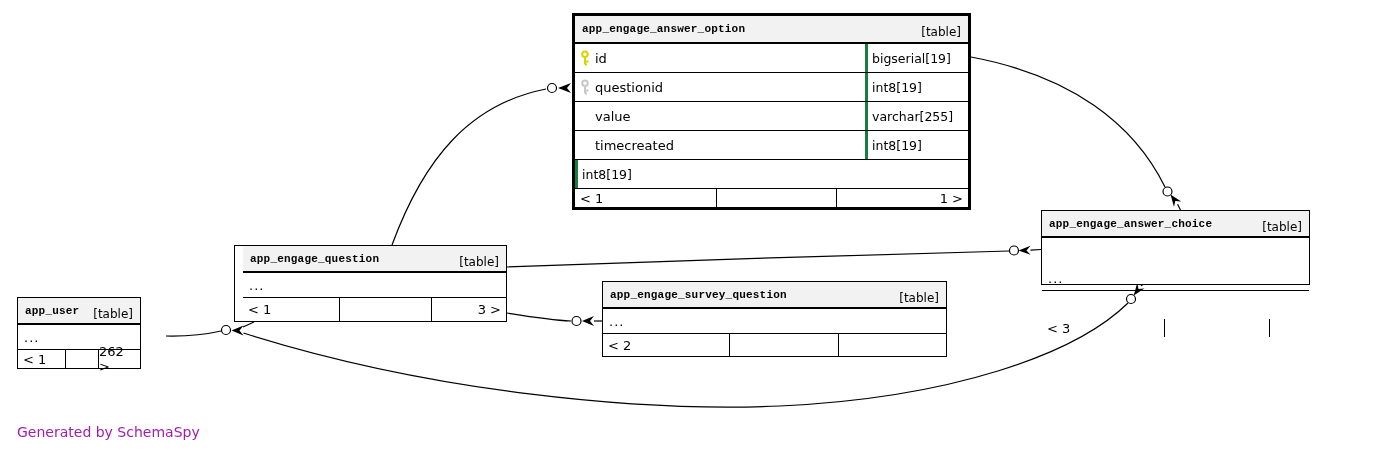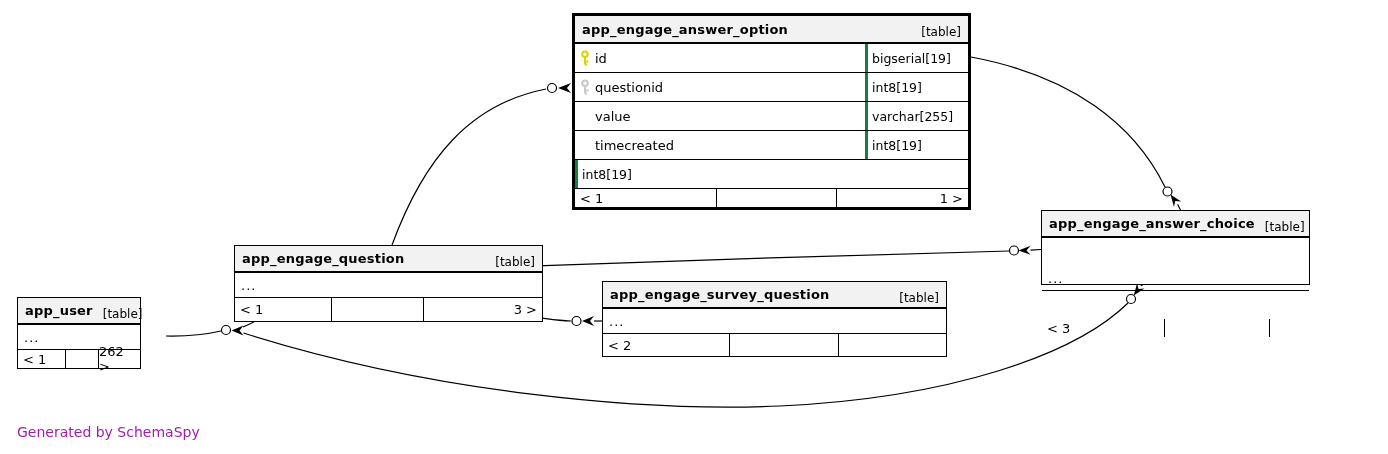--- a/index.html
+++ b/index.html
@@ -8,21 +8,21 @@
   #stage{position:absolute;inset:0;}
   svg.edges{position:absolute;left:0;top:0;width:1388px;height:454px;}
 
   .etable{position:absolute;background:#fff;border:1.5px solid #000;
           display:flex;flex-direction:column;box-sizing:border-box;}
   .etable.main{border-width:3px;}
   .ehead{background:#f2f2f2;border-bottom:2px solid #000;display:flex;
          justify-content:space-between;align-items:center;padding:0 7px;
          height:25px;flex:0 0 auto;}
   .etable.main .ehead{height:26px;}
-  .tname{font-weight:bold;font-size:13px;letter-spacing:0.2px;white-space:nowrap;}
+  .tname{font-weight:bold;font-size:11px;letter-spacing:0.2px;white-space:nowrap;font-family:Liberation Mono, monospace;}
   .ttag{font-size:12px;white-space:nowrap;padding-left:10px;margin-top:6px;}
 
   .crow{display:flex;align-items:center;height:28px;border-bottom:1px solid #000;
         flex:0 0 auto;font-size:13px;}
   .cname{flex:1;display:flex;align-items:center;min-width:0;}
   .kicon{width:20px;flex:0 0 20px;display:flex;justify-content:center;align-items:center;}
   .ctype{width:103px;flex:0 0 103px;border-left:3px solid #15803d;align-self:stretch;
          display:flex;align-items:center;padding-left:4px;box-sizing:border-box;
          font-size:12.5px;}
 
@@ -150,21 +150,21 @@
       <span class="ttag">[table]</span>
     </div>
     <div class="erow">...</div>
     <div class="efoot">
       <span class="fcell left" style="width:122px;">&lt; 3</span>
       <span class="fcell mid" style="width:105px;"></span>
       <span class="fcell right"></span>
     </div>
   </div>
 
-  <div class="etable" style="left:234px;top:245px;width:309px;height:77px;">
+  <div class="etable" style="left:234px;top:245px;width:273px;height:77px;padding-left:8px;">
     <div class="ehead">
       <span class="tname">app_engage_question</span>
       <span class="ttag">[table]</span>
     </div>
     <div class="erow">...</div>
     <div class="efoot">
       <span class="fcell left" style="width:96px;">&lt; 1</span>
       <span class="fcell mid" style="width:92px;"></span>
       <span class="fcell right">3 &gt;</span>
     </div>

